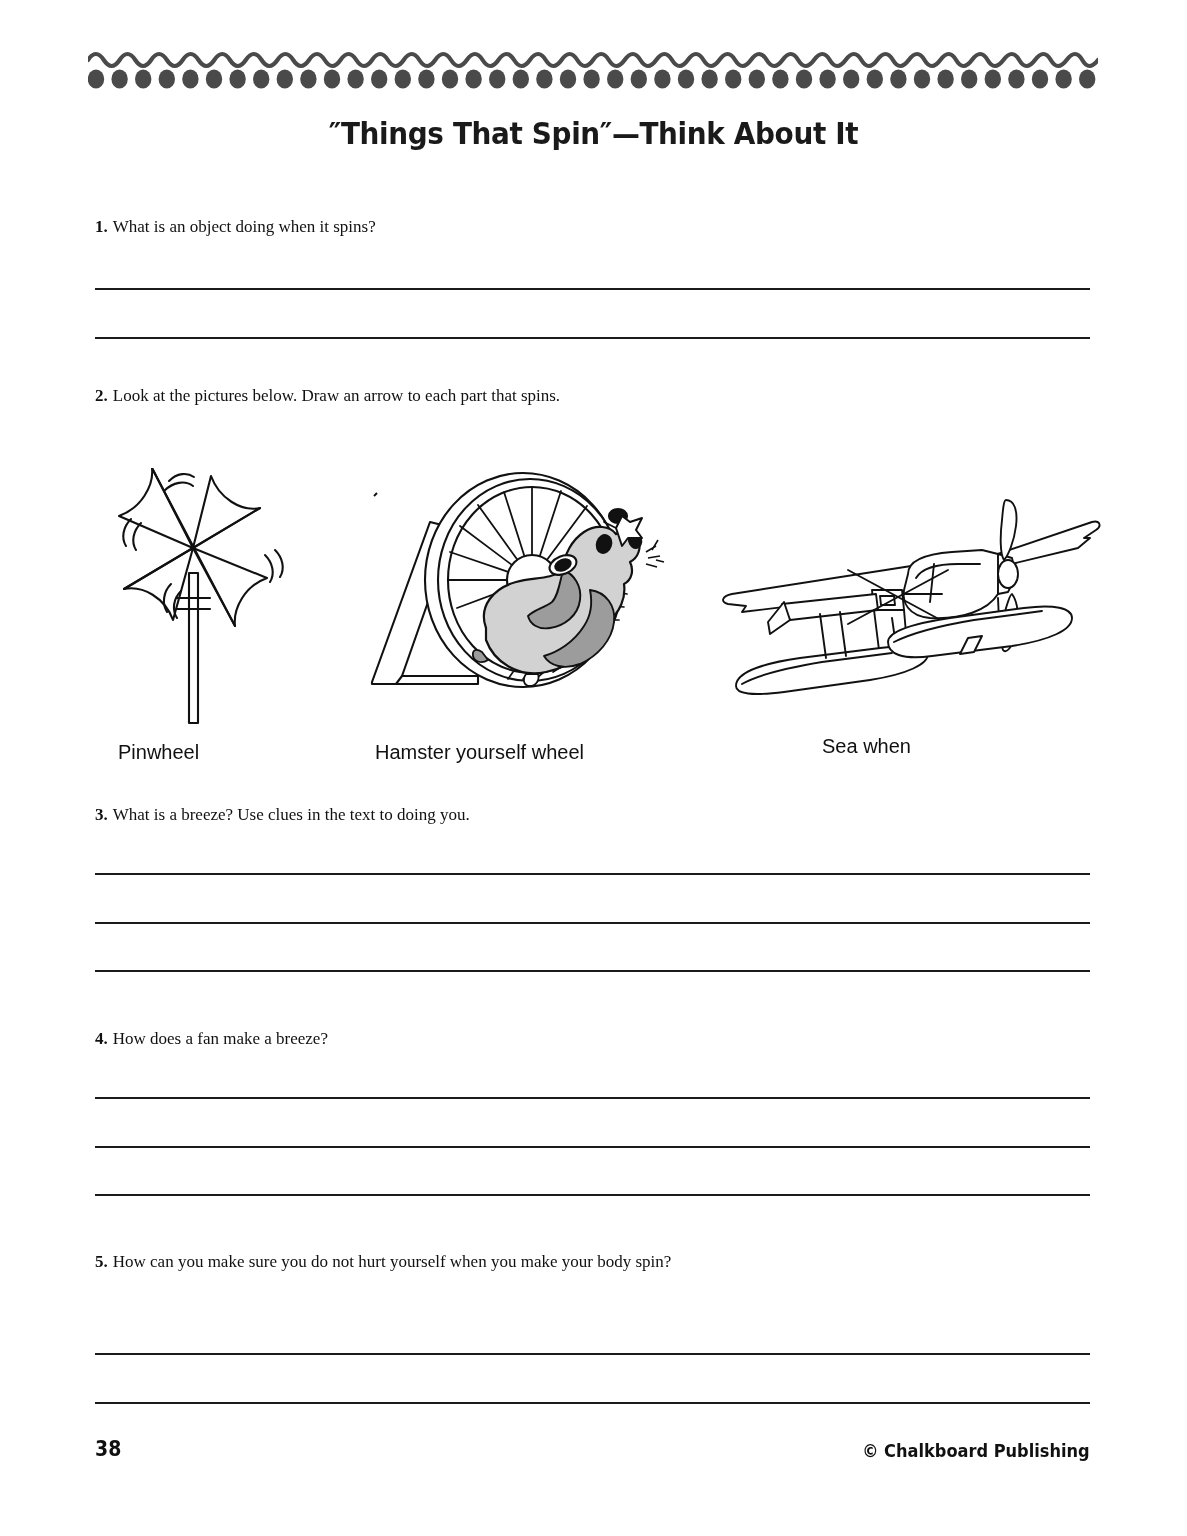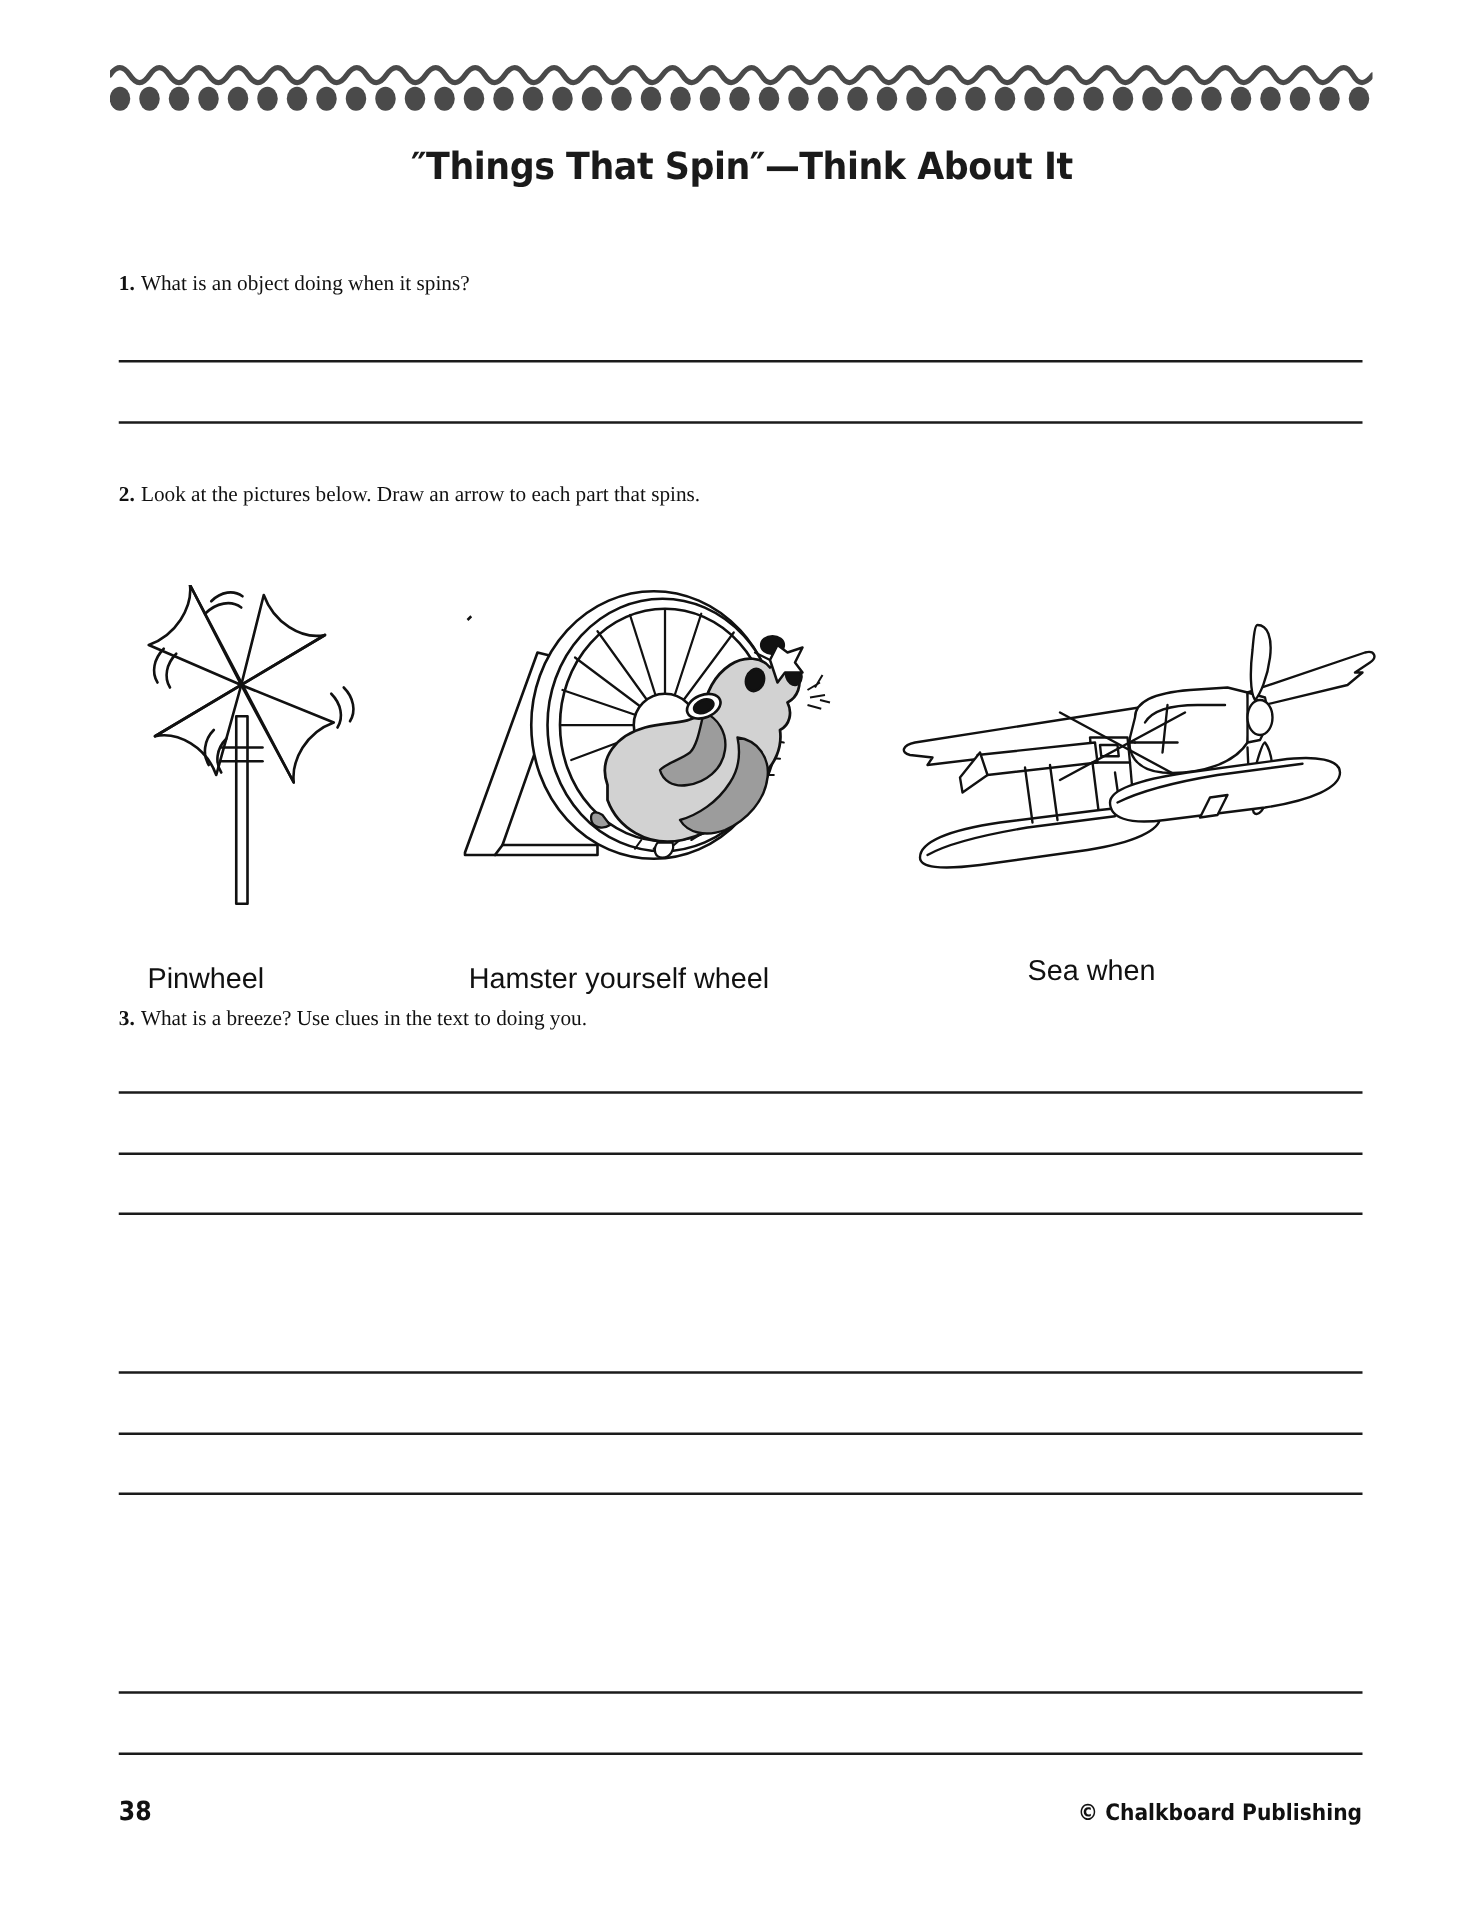--- a/index.html
+++ b/index.html
@@ -82,24 +82,23 @@
 
   
   .fig {
     position: absolute;
   }
   .fig svg { display: block; }
 
   .caption {
     position: absolute;
     font-family: "Liberation Sans", sans-serif;
-    font-size: 23px;
+    font-size: 20px;
     color: #111111;
     white-space: nowrap;
-    margin-top: 28px;
   }
 
   
   .footer-page {
     position: absolute;
     left: 95px;
     top: 1437px;
     font-family: "DejaVu Sans", sans-serif;
     font-weight: bold;
     font-size: 21px;
@@ -348,23 +347,29 @@
   </div>
   <div class="caption" style="left:822px; top:735px;">Sea when</div>
 
   <div class="q" style="top:798px;">
     <span class="qnum">3.</span><span class="qtext">What is a breeze? Use clues in the text to doing you.</span>
   </div>
   <div class="rule" style="top:873px;"></div>
   <div class="rule" style="top:922px;"></div>
   <div class="rule" style="top:970px;"></div>
 
+  <div class="q" style="top:1022px;">
+    <span class="qnum">4.</span><span class="qtext">How does a fan make a breeze?</span>
+  </div>
   <div class="rule" style="top:1097px;"></div>
   <div class="rule" style="top:1146px;"></div>
   <div class="rule" style="top:1194px;"></div>
 
+  <div class="q indent-wrap" style="top:1245px; width:980px;">
+    <span class="qnum">5.</span><span class="qtext">How can you make sure you do not hurt yourself when you make your body spin?</span>
+  </div>
   <div class="rule" style="top:1353px;"></div>
   <div class="rule" style="top:1402px;"></div>
 
   <div class="footer-page">38</div>
   <div class="footer-credit">© Chalkboard Publishing</div>
 
 </div>
 
 </body></html>

